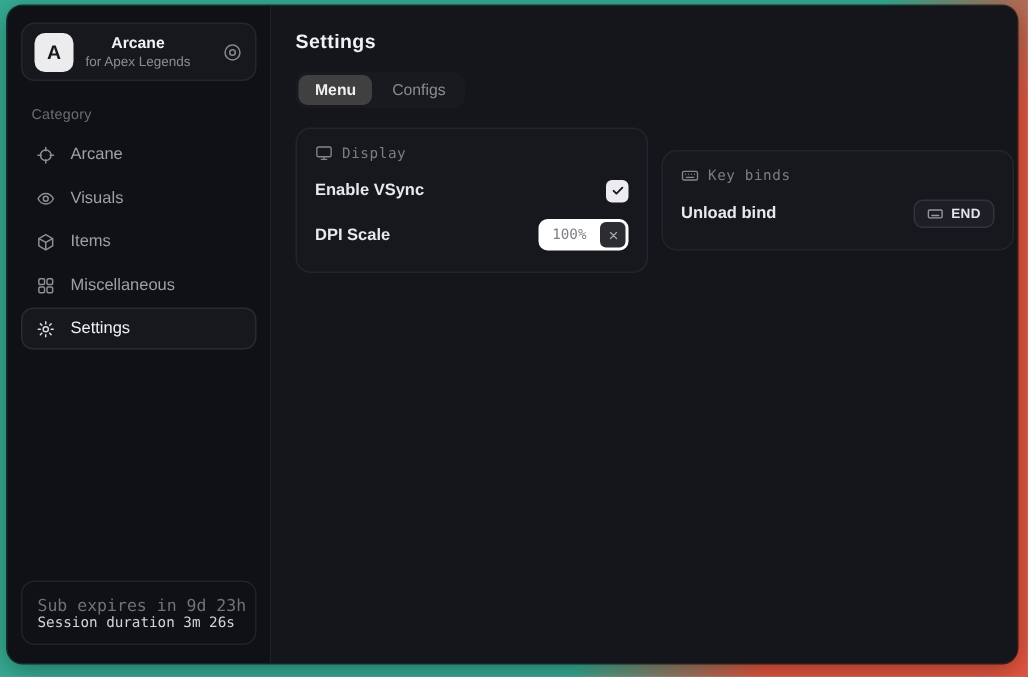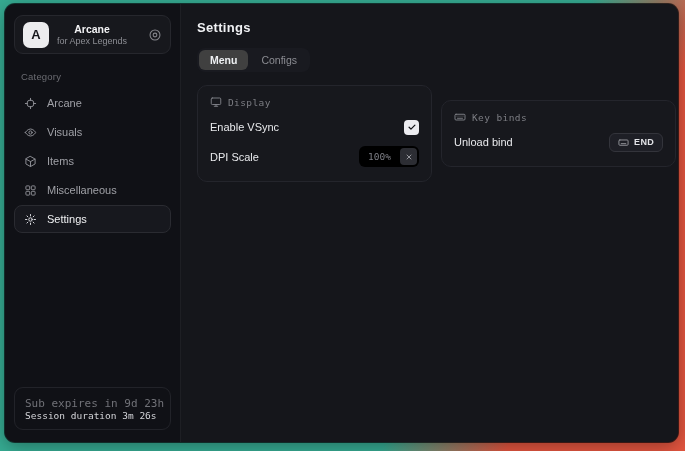--- a/index.html
+++ b/index.html
@@ -77,27 +77,27 @@
   .card-head {
     display: flex; align-items: center; gap: 6px;
     color: #7c7d83; font-family: "DejaVu Sans Mono", monospace;
     font-size: 9.5px; letter-spacing: .4px; margin-bottom: 5px;
   }
   .card-head .ci { display: flex; color: #85868c; }
   .row {
     display: flex; justify-content: space-between; align-items: center;
     margin-top: 9px; min-height: 20px;
   }
-  .row-label { font-size: 11px; font-weight: 400; color: #e8e9ec; }
+  .row-label { font-size: 11px; font-weight: 700; color: #e8e9ec; }
   .checkbox {
     width: 15px; height: 15px; border-radius: 4px; background: #ececf0;
     display: flex; align-items: center; justify-content: center; cursor: pointer;
   }
   .dpi-control {
-    display: flex; align-items: center; background: #000000;
+    display: flex; align-items: center; background: #ffffff;
     border-radius: 6px; height: 21px; padding-right: 2px; cursor: text;
   }
   .dpi-value {
     padding: 0 9px; font-size: 9.5px; color: #7e7f86;
     font-family: "DejaVu Sans Mono", monospace;
   }
   .dpi-clear {
     width: 17px; height: 17px; border-radius: 4px; background: #2c2d33;
     color: #a7a8ae; display: flex; align-items: center; justify-content: center;
     cursor: pointer;

